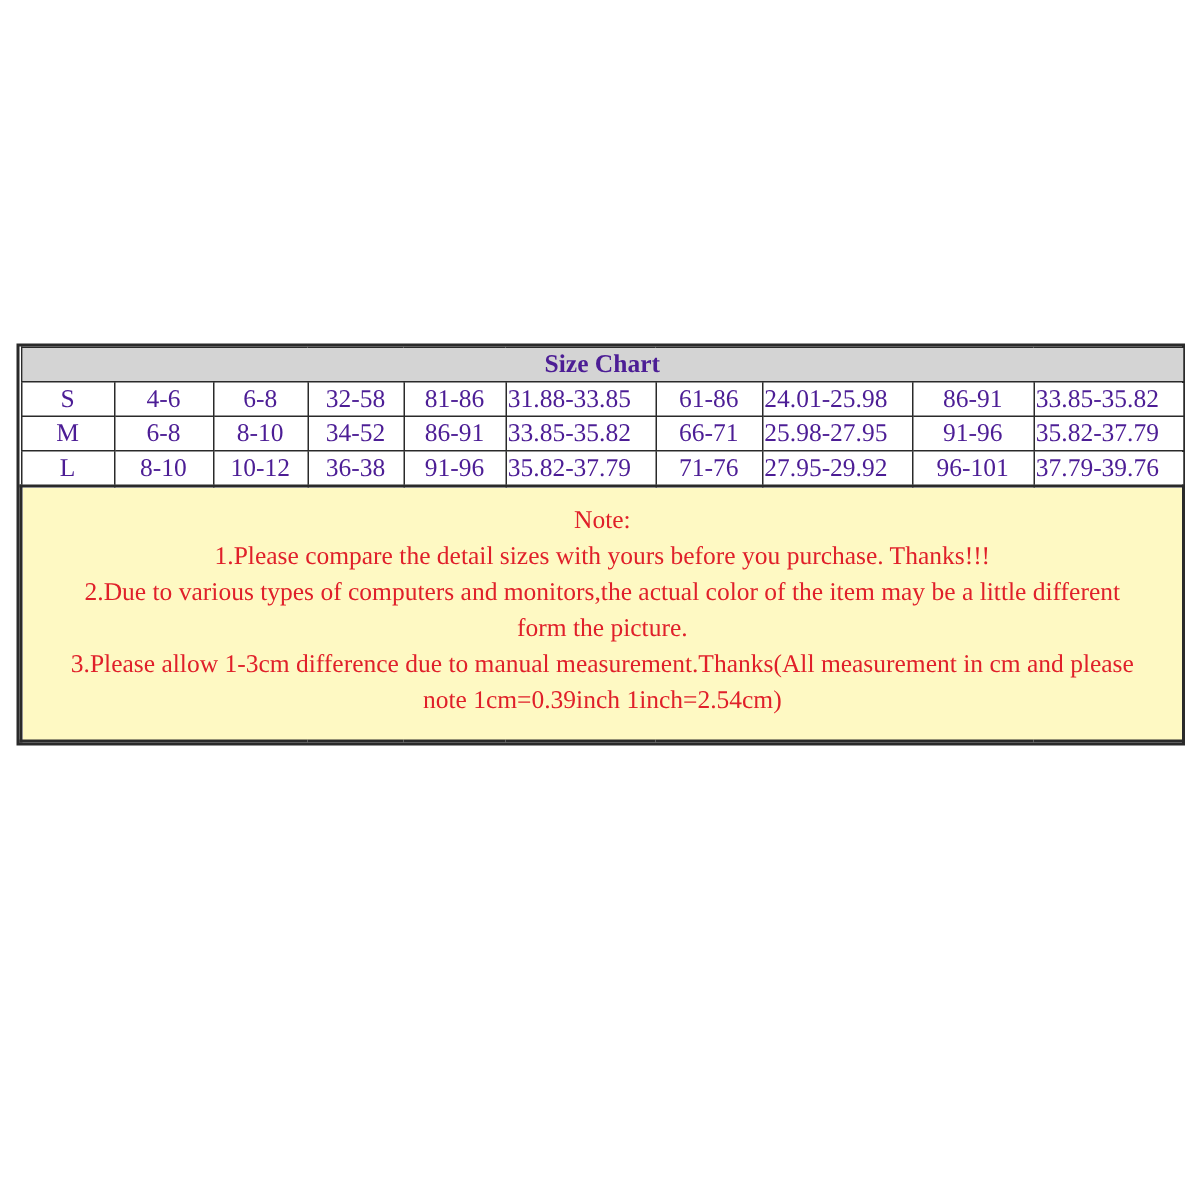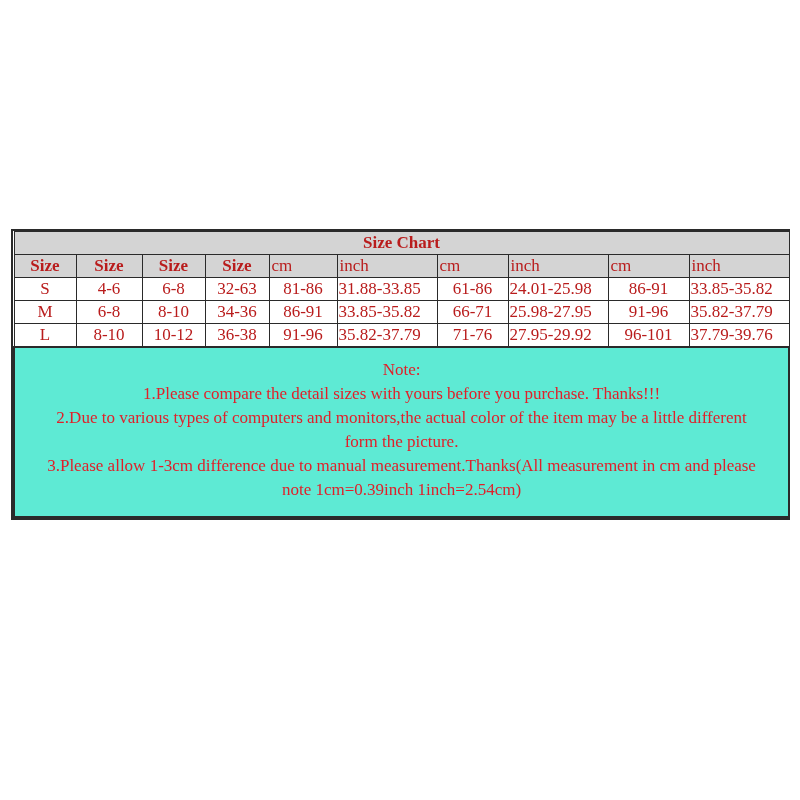--- a/index.html
+++ b/index.html
@@ -1,25 +1,25 @@
 <!DOCTYPE html>
 <html><head>
 <meta charset="utf-8">
 <style>
   html, body { margin:0; padding:0; background:#ffffff; }
   body { width:800px; height:800px; position:relative; overflow:hidden; font-family:"Liberation Serif","DejaVu Serif",serif; }
   .wrap { position:absolute; left:11px; top:229px; width:775px; }
   table { border-collapse:collapse; width:775px; table-layout:fixed; }
-  td, th { border:1.5px solid #2a2a2a; padding:0 2px; font-size:17px; color:#b91c1c; line-height:22px; height:22px; white-space:nowrap; overflow:hidden; }
+  td, th { border:1.5px solid #2a2a2a; padding:0 2px; font-size:17px; color:#4c1d95; line-height:22px; height:22px; white-space:nowrap; overflow:hidden; }
   th { background:#d4d4d4; font-weight:bold; }
   .title th { text-align:center; }
   .sub { background:#d4d4d4; font-weight:normal; text-align:left; }
   td { text-align:center; background:#ffffff; }
   td.l { text-align:left; padding-left:1px;margin-left:30px; }
-  .note td { background:#5eead4; color:#e0202a; font-size:17px; line-height:24px; height:auto; white-space:normal; padding:10px 4px 14px 4px; text-align:center; border-width:2px; }
+  .note td { background:#fef9c3; color:#e0202a; font-size:17px; line-height:24px; height:auto; white-space:normal; padding:10px 4px 14px 4px; text-align:center; border-width:2px; }
   .note div { line-height:24px; }
   .outer { border:2px solid #2a2a2a; }
 </style>
 </head>
 <body>
 
 <div class="wrap outer">
 <table>
   <colgroup>
     <col style="width:62px">
@@ -31,48 +31,36 @@
         <col style="width:71px">
         <col style="width:100px">
     <col style="width:81px">
         <col style="width:100px">
   </colgroup>
   <tbody>
         <tr class="title">
     <th colspan="10">Size Chart</th>
   </tr>
   <tr>
-    <th>Size</th>
-    <th>Size</th>
-    <th>Size</th>
-    <th>Size</th>
-    <th class="sub">cm</th>
-    <th class="sub">inch</th>
-    <th class="sub">cm</th>
-    <th class="sub">inch</th>
-    <th class="sub">cm</th>
-    <th class="sub">inch</th>
-  </tr>
-  <tr>
     <td>S</td>
     <td>4-6</td>
     <td>6-8</td>
-    <td>32-63</td>
+    <td>32-58</td>
     <td>81-86</td>
     <td class="l">31.88-33.85</td>
     <td>61-86</td>
     <td class="l">24.01-25.98</td>
     <td>86-91</td>
     <td class="l">33.85-35.82</td>
   </tr>
   <tr>
     <td>M</td>
     <td>6-8</td>
     <td>8-10</td>
-    <td>34-36</td>
+    <td>34-52</td>
     <td>86-91</td>
     <td class="l">33.85-35.82</td>
     <td>66-71</td>
     <td class="l">25.98-27.95</td>
     <td>91-96</td>
     <td class="l">35.82-37.79</td>
   </tr>
   <tr>
     <td>L</td>
     <td>8-10</td>

